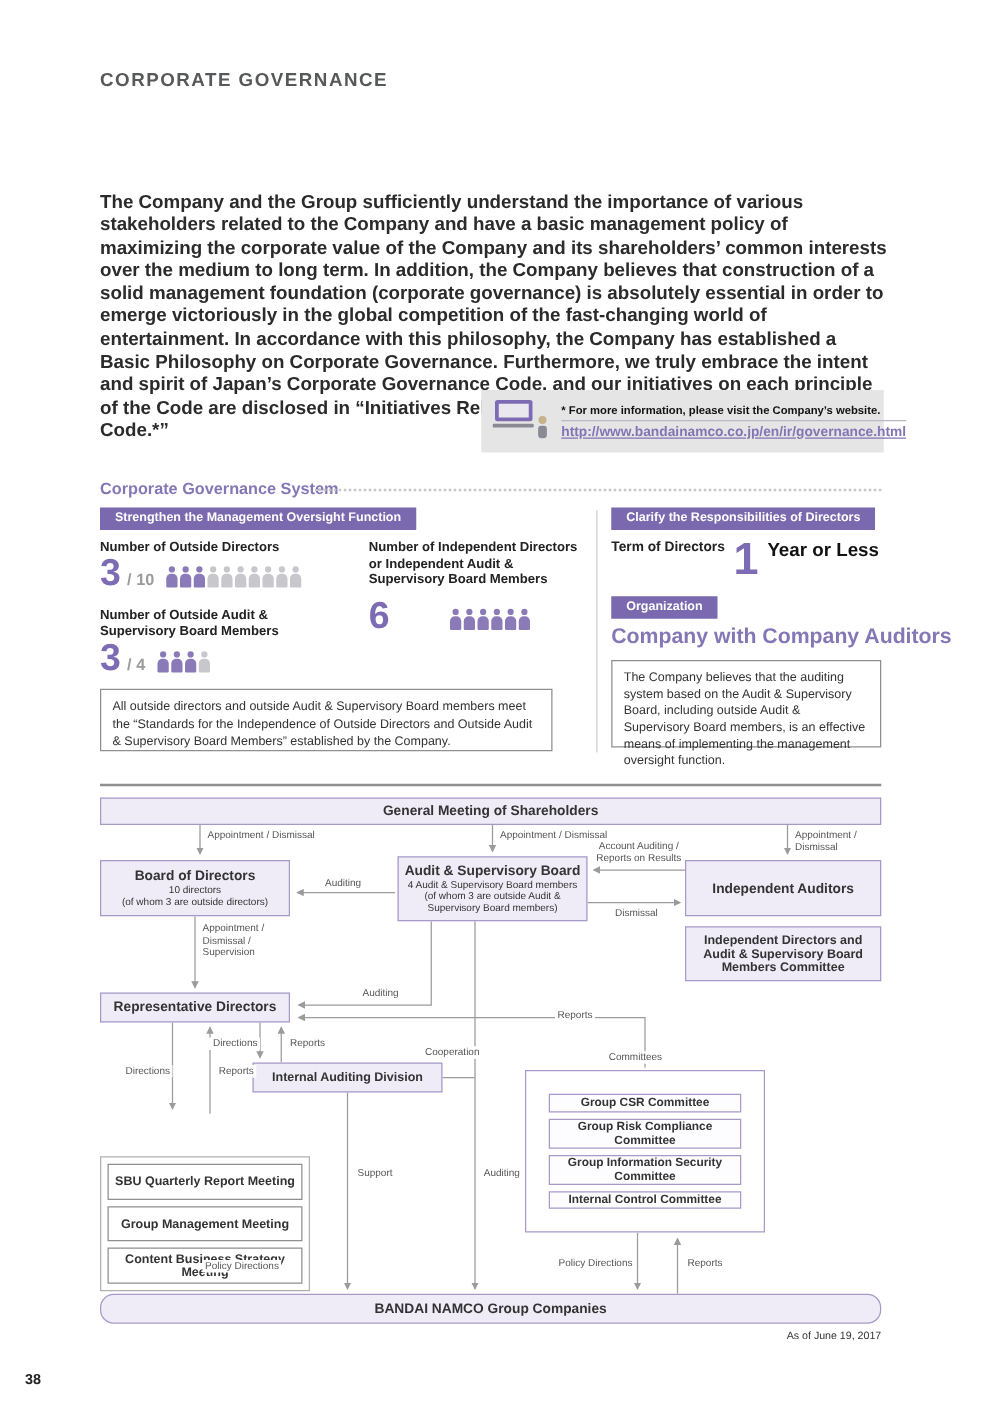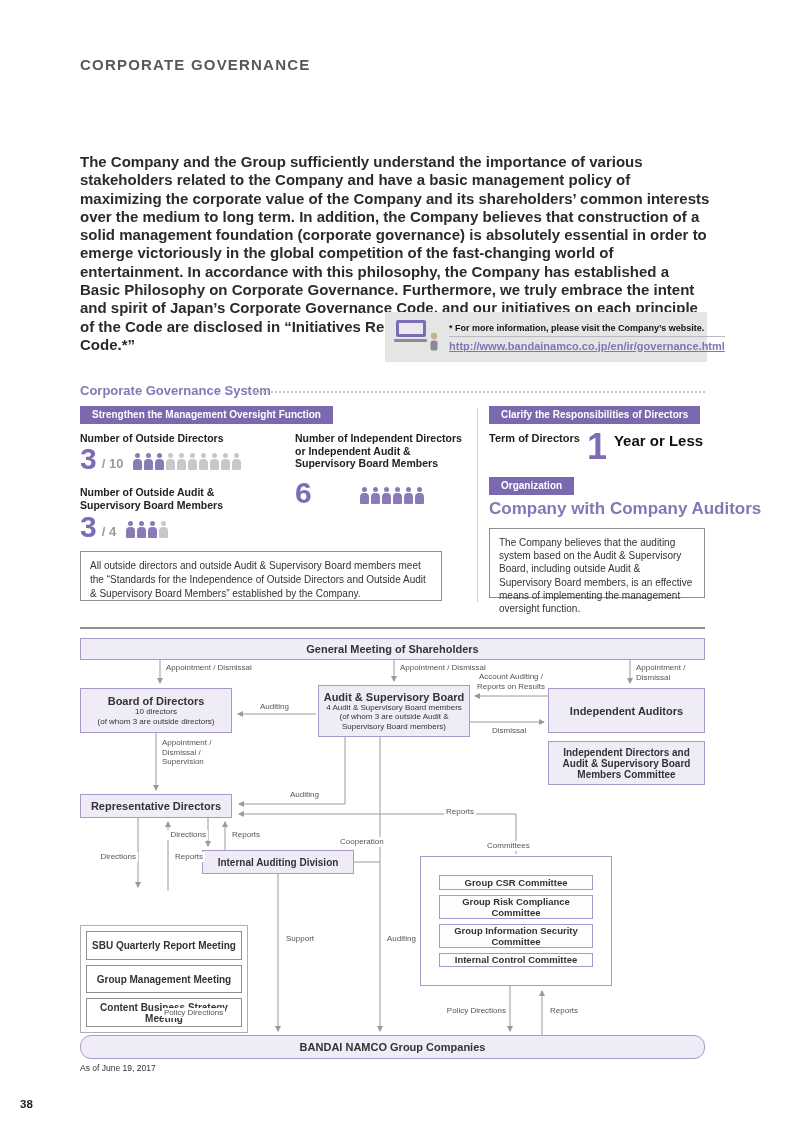--- a/index.html
+++ b/index.html
@@ -53,21 +53,21 @@
   .dcontainer{position:absolute;background:#fff;box-sizing:border-box;}
   .meetings{border:1px solid #b0b0b0;padding:5px;display:flex;flex-direction:column;gap:5px;}
   .mbox{border:1px solid #8f8f8f;background:#fff;font-size:10px;font-weight:bold;color:#333;
         display:flex;align-items:center;justify-content:center;text-align:center;flex:1;line-height:11px;}
   .committees{border:1px solid #a89ac8;padding:18px;display:flex;flex-direction:column;gap:5px;}
   .cbox{border:1px solid #a89ac8;background:#fdfcfe;font-size:9.5px;font-weight:bold;color:#333;
         display:flex;align-items:center;justify-content:center;text-align:center;flex:1;}
   .dlabel{position:absolute;font-size:8px;color:#555;line-height:9.5px;background:#fff;padding:0 2px;}
   .dsvg{position:absolute;left:0;top:0;pointer-events:none;}
 
-  .asof{position:absolute;left:80px;top:1063px;width:625px;font-size:8.5px;color:#333;}
+  .asof{position:absolute;left:80px;top:1063px;width:625px;text-align:right;font-size:8.5px;color:#333;}
   .pagenum{position:absolute;left:20px;top:1098px;font-size:11.5px;font-weight:bold;color:#222;}
 </style>
 </head>
 <body>
 
 <div class="page">
 
   <div class="doc-title">CORPORATE GOVERNANCE</div>
 
   <div class="intro">The Company and the Group sufficiently understand the importance of various stakeholders related to the Company and have a basic management policy of maximizing the corporate value of the Company and its shareholders’ common interests over the medium to long term. In addition, the Company believes that construction of a solid management foundation (corporate governance) is absolutely essential in order to emerge victoriously in the global competition of the fast-changing world of entertainment. In accordance with this philosophy, the Company has established a Basic Philosophy on Corporate Governance. Furthermore, we truly embrace the intent and spirit of Japan’s Corporate Governance Code, and our initiatives on each principle of the Code are disclosed in “Initiatives Related to Japan’s Corporate Governance Code.*”</div>

